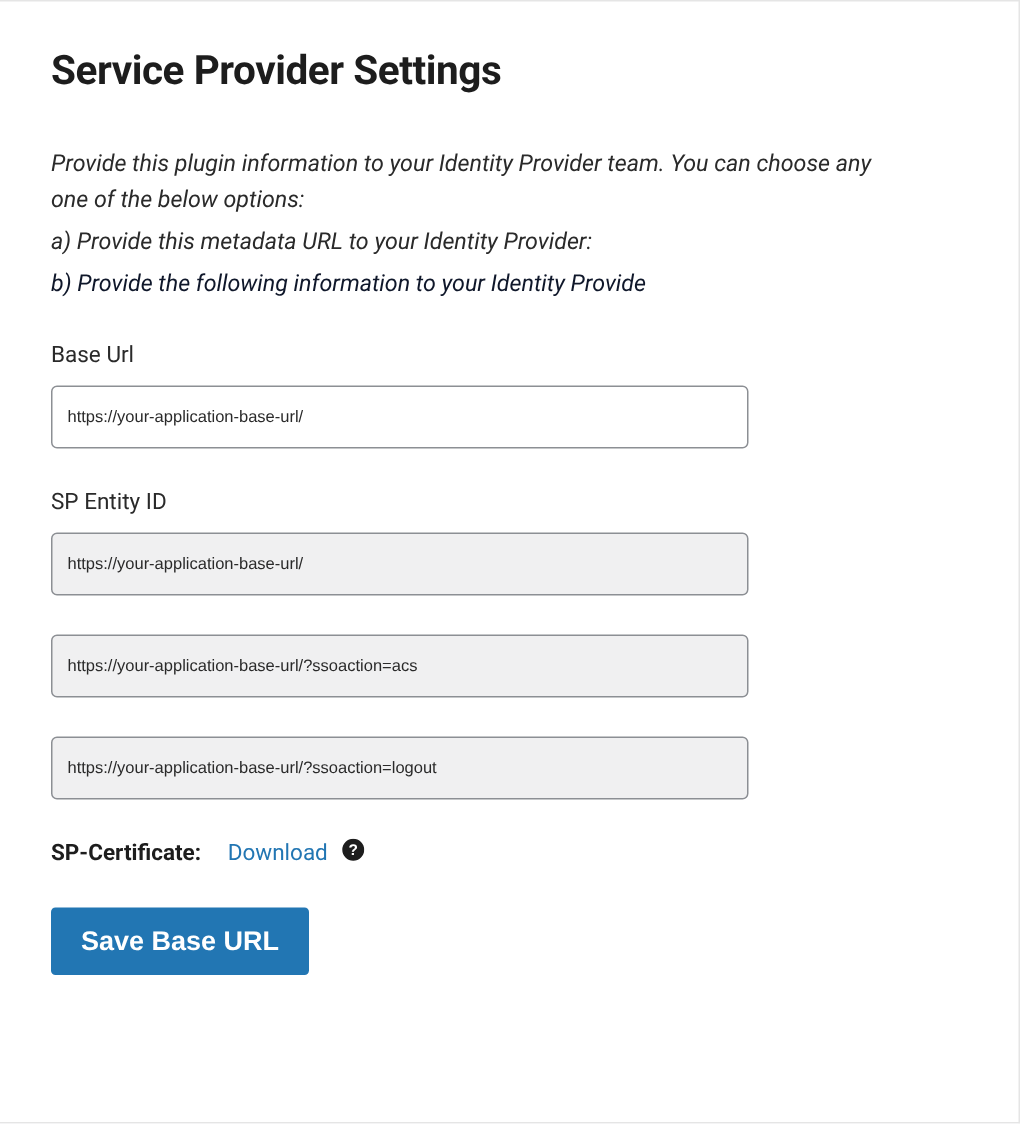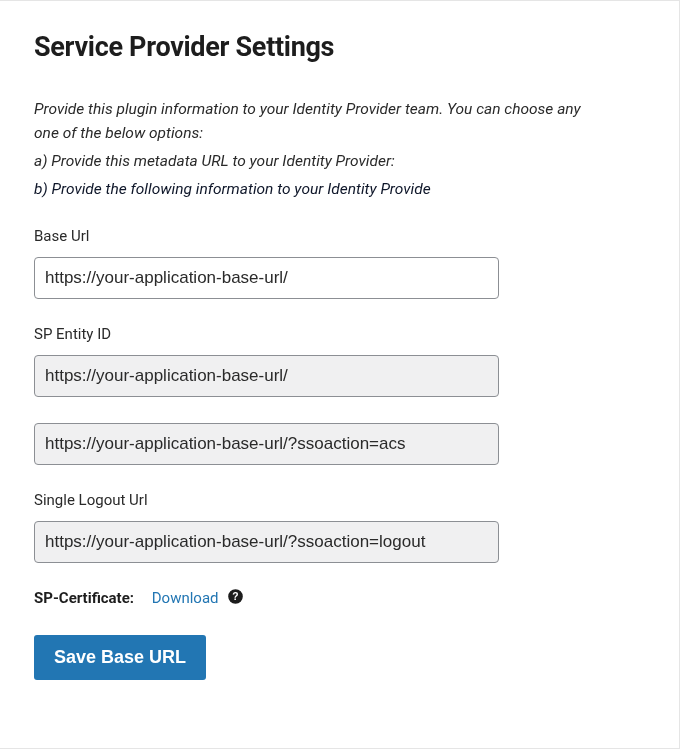--- a/index.html
+++ b/index.html
@@ -55,21 +55,21 @@
       color: #2a2a2a;
       margin-bottom: 12px;
     }
     .field input {
       width: 465px;
       max-width: 100%;
       height: 42px;
       border: 1px solid #8c8f94;
       border-radius: 4px;
       padding: 0 10px;
-      font-size: 17px;
+      font-size: 11px;
       color: #2a2a2a;
       background: #fff;
     }
     .field input[readonly] {
       background: #f0f0f1;
       color: #2a2a2a;
     }
     .cert-row {
       margin-top: 26px;
       font-size: 15px;
@@ -116,21 +116,20 @@
   <div class="field">
     <label class="field-label">SP Entity ID</label>
     <input type="text" readonly="" value="https://your-application-base-url/" style="">
   </div>
 
   <div class="field">
     <input type="text" readonly="" value="https://your-application-base-url/?ssoaction=acs" style="">
   </div>
 
   <div class="field">
-    <label class="field-label">Single Logout Url</label>
     <input type="text" readonly="" value="https://your-application-base-url/?ssoaction=logout" style="">
   </div>
 
   <div class="cert-row">
     <span class="label">SP-Certificate:</span>
     <a>Download</a>
     <span class="help-icon">
       <svg width="15" height="15" viewBox="0 0 16 16" fill="none">
         <circle cx="8" cy="8" r="7" stroke="#1d1d1d" stroke-width="1.6" fill="#1d1d1d"></circle>
         <text x="8" y="12" text-anchor="middle" font-size="11" font-weight="700" fill="#fff" font-family="Arial">?</text>

